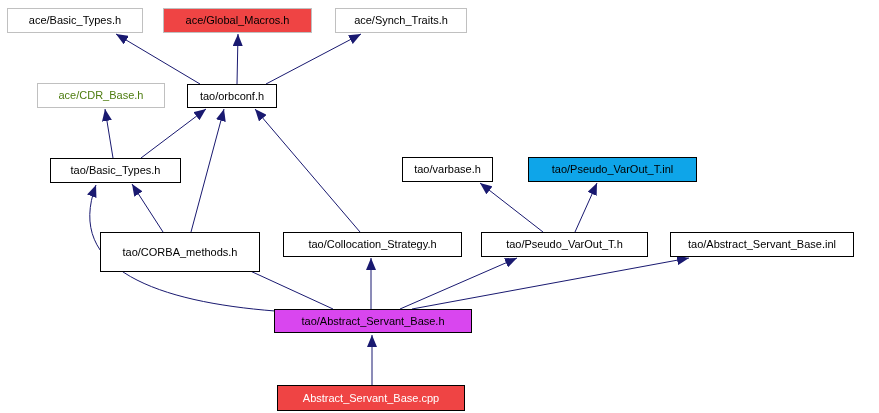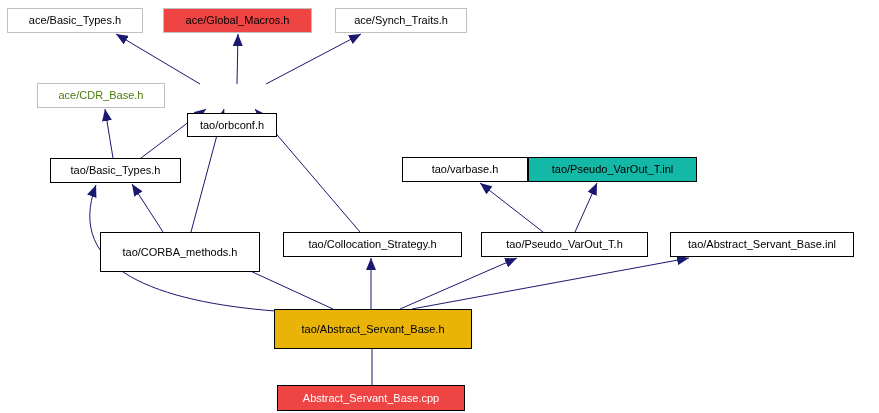--- a/index.html
+++ b/index.html
@@ -46,24 +46,24 @@
       <path d="M 371 309 L 371 258" class="edge" stroke="#191970" marker-end="url(#arrow)"></path>
       <path d="M 400 309 L 517 258" class="edge" stroke="#191970" marker-end="url(#arrow)"></path>
       <path d="M 412 309 L 689 258" class="edge" stroke="#191970" marker-end="url(#arrow)"></path>
       <path d="M 372 385 L 372 335" class="edge" stroke="#191970" marker-end="url(#arrow)"></path>
     </svg>
   <div id="nodes">
       <div class="node" style="left: 7px; top: 8px; width: 136px; height: 25px; border-color: rgb(192, 192, 192); background: rgb(255, 255, 255); color: rgb(0, 0, 0);">ace/Basic_Types.h</div>
       <div class="node" style="left: 163px; top: 8px; width: 149px; height: 25px; border-color: rgb(192, 192, 192); background: #ef4444; color: rgb(0, 0, 0);">ace/Global_Macros.h</div>
       <div class="node" style="left: 335px; top: 8px; width: 132px; height: 25px; border-color: rgb(192, 192, 192); background: rgb(255, 255, 255); color: rgb(0, 0, 0);">ace/Synch_Traits.h</div>
       <div class="node" style="left: 37px; top: 83px; width: 128px; height: 25px; border-color: rgb(192, 192, 192); background: rgb(255, 255, 255); color: #4d7c0f;">ace/CDR_Base.h</div>
-      <div class="node" style="left: 187px; top: 84px; width: 90px; height: 24px; border-color: rgb(0, 0, 0); background: rgb(255, 255, 255); color: rgb(0, 0, 0); margin-top: 29px;">tao/orbconf.h</div>
+      <div class="node" style="left: 187px; top: 84px; width: 90px; height: 24px; border-color: rgb(0, 0, 0); background: rgb(255, 255, 255); color: rgb(0, 0, 0);">tao/orbconf.h</div>
       <div class="node" style="left: 50px; top: 158px; width: 131px; height: 25px; border-color: rgb(0, 0, 0); background: rgb(255, 255, 255); color: rgb(0, 0, 0);">tao/Basic_Types.h</div>
-      <div class="node" style="left: 402px; top: 157px; width: 126px; height: 25px; border-color: rgb(0, 0, 0); background: rgb(255, 255, 255); color: rgb(0, 0, 0);">tao/varbase.h</div>
-      <div class="node" style="left: 528px; top: 157px; width: 169px; height: 25px; border-color: rgb(0, 0, 0); background: #14b8a6; color: rgb(0, 0, 0);">tao/Pseudo_VarOut_T.inl</div>
+      <div class="node" style="left: 402px; top: 157px; width: 91px; height: 25px; border-color: rgb(0, 0, 0); background: rgb(255, 255, 255); color: rgb(0, 0, 0);">tao/varbase.h</div>
+      <div class="node" style="left: 528px; top: 157px; width: 169px; height: 25px; border-color: rgb(0, 0, 0); background: #0ea5e9; color: rgb(0, 0, 0);">tao/Pseudo_VarOut_T.inl</div>
       <div class="node" style="left: 100px; top: 232px; width: 160px; height: 40px; border-color: rgb(0, 0, 0); background: rgb(255, 255, 255); color: rgb(0, 0, 0);">tao/CORBA_methods.h</div>
       <div class="node" style="left: 283px; top: 232px; width: 179px; height: 25px; border-color: rgb(0, 0, 0); background: rgb(255, 255, 255); color: rgb(0, 0, 0);">tao/Collocation_Strategy.h</div>
       <div class="node" style="left: 481px; top: 232px; width: 167px; height: 25px; border-color: rgb(0, 0, 0); background: rgb(255, 255, 255); color: rgb(0, 0, 0);">tao/Pseudo_VarOut_T.h</div>
       <div class="node" style="left: 670px; top: 232px; width: 184px; height: 25px; border-color: rgb(0, 0, 0); background: rgb(255, 255, 255); color: rgb(0, 0, 0);">tao/Abstract_Servant_Base.inl</div>
-      <div class="node" style="left: 274px; top: 309px; width: 198px; height: 40px; border-color: rgb(0, 0, 0); background: #eab308; color: rgb(0, 0, 0);">tao/Abstract_Servant_Base.h</div>
+      <div class="node" style="left: 274px; top: 309px; width: 198px; height: 24px; border-color: rgb(0, 0, 0); background: #d946ef; color: rgb(0, 0, 0);">tao/Abstract_Servant_Base.h</div>
       <div class="node" style="left: 277px; top: 385px; width: 188px; height: 26px; border-color: rgb(0, 0, 0); background: #ef4444; color: rgb(255, 255, 255);">Abstract_Servant_Base.cpp</div>
     </div>
 </div>
 
 </body></html>

